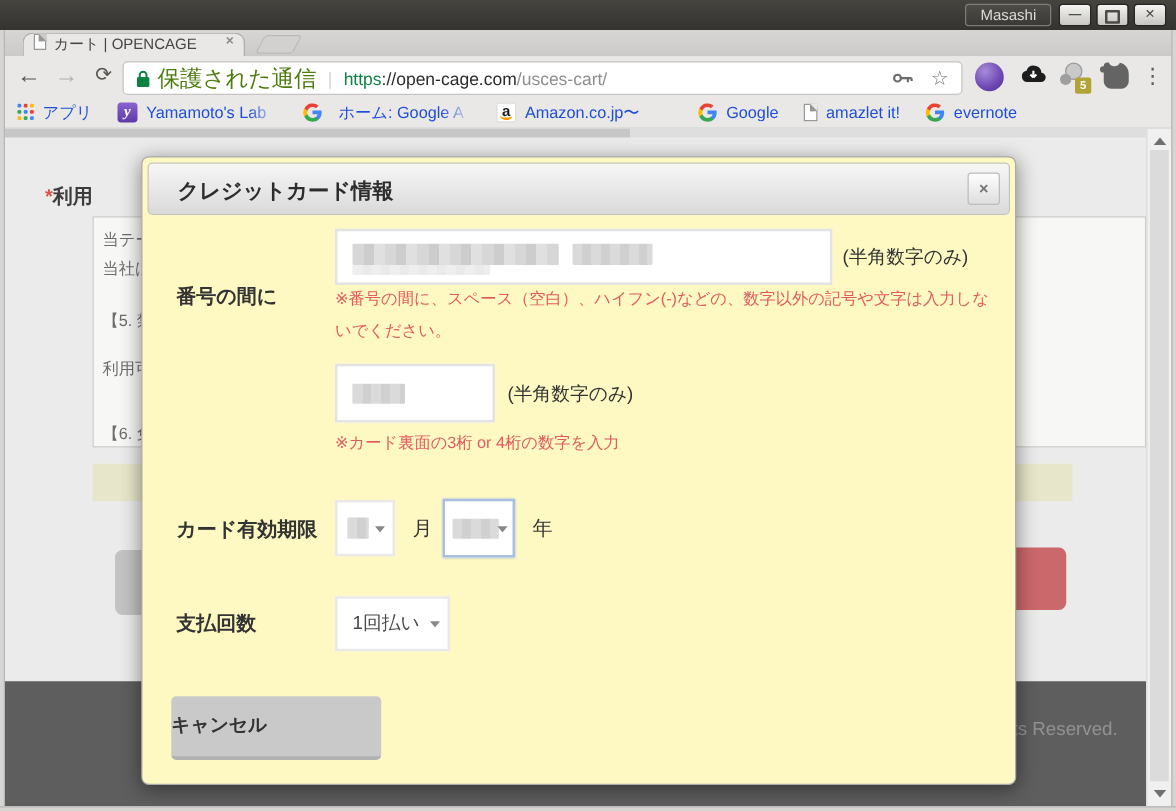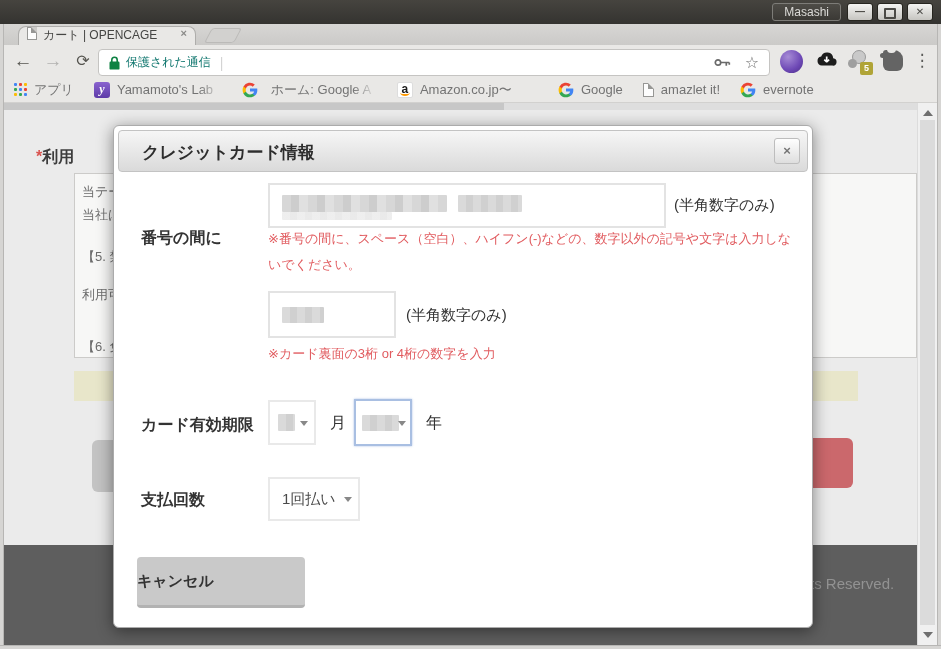--- a/index.html
+++ b/index.html
@@ -34,21 +34,21 @@
   .newtab { position:absolute; left:208px; top:4px; width:30px; height:15px;
     background:#d2d1cf; border:1px solid #bbbab8; transform:skewX(-28deg); border-radius:3px; }
 
   
   .toolbar { position:absolute; left:0; top:45px; width:941px; height:34px; background:#e9e8e6; }
   .nav-btn { position:absolute; top:3px; width:26px; height:26px; font-size:19px;
     text-align:center; line-height:26px; color:#55544f; }
   .nav-back { left:10px; } .nav-fwd { left:40px; color:#b2b1af; } .nav-reload { left:70px; font-size:16px; }
   .omnibox { position:absolute; left:98px; top:4px; width:672px; height:27px; background:#fff;
     border:1px solid #c5c4c2; border-radius:4px; display:flex; align-items:center; padding:0 10px; }
-  .secure-text { color:#0f766e; font-size:12px; margin-left:6px; white-space:nowrap; }
+  .secure-text { color:#4d7c0f; font-size:18px; margin-left:6px; white-space:nowrap; }
   .omni-div { color:#d4d4d4; margin:0 9px; font-size:14px; }
   .url { font-size:14px; white-space:nowrap; }
   .url-scheme { color:#0e8243; } .url-host { color:#2b2b2b; } .url-path { color:#8e8e8e; }
   .omni-spacer { flex:1; }
   .star { font-size:16px; color:#757575; margin-left:14px; }
   .ext { position:absolute; top:5px; }
   .purple-icon { left:780px; width:23px; height:23px; border-radius:50%;
     background:radial-gradient(circle at 35% 30%, #a78cd6, #6d48b5 60%, #4b2e85); }
   .cloud-icon { left:814px; }
   .circles-icon { left:847px; width:26px; height:25px; }
@@ -65,21 +65,21 @@
     background:#646464; border-radius:4px 0 0 4px; }
   .evernote-icon::after { content:""; position:absolute; left:4px; top:-2px; width:9px; height:5px;
     background:#e9e8e6; border-radius:0 0 4px 4px; }
   .menu-dots { left:912px; width:20px; height:24px; text-align:center; font-size:17px;
     color:#5a5a58; line-height:22px; letter-spacing:0; }
 
   
   .bookmarks { position:absolute; left:0; top:79px; width:941px; height:24px; background:#e9e8e6;
     border-bottom:1px solid #d2d1cf; display:flex; align-items:center; padding:0 0 2px 14px; }
   .bm { display:flex; align-items:center; gap:7px; margin-right:20px; flex:none; }
-  .bm-label { font-size:13px; color:#737373; white-space:nowrap; overflow:hidden; }
+  .bm-label { font-size:13px; color:#1d4ed8; white-space:nowrap; overflow:hidden; }
   .fade .bm-label { -webkit-mask-image:linear-gradient(90deg,#000 78%,transparent);
     mask-image:linear-gradient(90deg,#000 78%,transparent); }
   .w105 { width:105px; } .w112 { width:112px;text-align:center; } .w118 { width:118px; }
   .apps { position:relative; width:13px; height:13px; flex:none; }
   .apps::before { content:""; position:absolute; left:0; top:0; width:3px; height:3px; border-radius:1px;
     background:#4285f4; box-shadow:5px 0 0 #ea4335,10px 0 0 #fbbc05,0 5px 0 #34a853,
     5px 5px 0 #4285f4,10px 5px 0 #ea4335,0 10px 0 #fbbc05,5px 10px 0 #34a853,10px 10px 0 #4285f4; }
   .y-icon { width:16px; height:16px; border-radius:3px; background:linear-gradient(#8a63cf,#5d3aa8);
     color:#fff; font-size:12px; font-style:italic; font-weight:bold; text-align:center;
     line-height:15px; font-family:"Liberation Serif",serif; flex:none; }
@@ -119,21 +119,21 @@
   .sb-down { bottom:7px; border-top:6px solid #6f6f6f; }
   .sb-thumb { position:absolute; left:2px; top:17px; width:15px; height:505px; background:#dbdbdb; }
 
   
   .frame-l, .frame-r, .frame-b { position:absolute; background:#d6d5d3; }
   .frame-l { left:0; top:24px; width:4px; height:625px; border-right:1px solid #b7b6b4; }
   .frame-r { right:0; top:24px; width:4px; height:625px; border-left:1px solid #b7b6b4; }
   .frame-b { left:0; bottom:0; width:941px; height:4px; border-top:1px solid #b7b6b4; }
 
   
-  .modal { position:absolute; left:113px; top:125px; width:700px; height:503px; background:#ffffff;
+  .modal { position:absolute; left:113px; top:125px; width:700px; height:503px; background:#fef9c3;
     border:1px solid #ababab; border-radius:6px; box-shadow:0 3px 16px rgba(0,0,0,.45); }
   .modal-header { position:absolute; left:4px; right:4px; top:4px; height:42px;
     background:linear-gradient(#f6f6f6,#dadada); border:1px solid #c3c3c3; border-radius:4px; }
   .modal-title { position:absolute; left:23px; top:10px; font-size:17px; font-weight:bold; color:#2d2d2d; }
   .modal-close { position:absolute; right:7px; top:7px; width:26px; height:26px;
     background:linear-gradient(#fefefe,#dedede); border:1px solid #bdbdbd; border-radius:3px;
     color:#757575; font-size:13px; font-weight:bold; text-align:center; line-height:24px; }
   .form-label { position:absolute; font-size:16px; font-weight:bold; color:#333; line-height:1.5; }
   .input { position:absolute; background:#fff; border:2px solid #e3e3e3; }
   .blur { position:absolute; border-radius:1px;
@@ -179,20 +179,21 @@
     <span class="nav-btn nav-back">←</span>
     <span class="nav-btn nav-fwd">→</span>
     <span class="nav-btn nav-reload">⟳</span>
     <div class="omnibox">
       <svg width="11" height="14" viewBox="0 0 11 14">
         <path d="M2.8 6V4a2.7 2.7 0 0 1 5.4 0v2" fill="none" stroke="#0e8243" stroke-width="1.6"></path>
         <rect x="0.5" y="5.6" width="10" height="8" rx="1.2" fill="#0e8243"></rect>
       </svg>
       <span class="secure-text">保護された通信</span>
       <span class="omni-div">|</span>
+      <span class="url"><span class="url-scheme">https</span><span class="url-host">://open-cage.com</span><span class="url-path">/usces-cart/</span></span>
       <span class="omni-spacer"></span>
       <svg width="17" height="11" viewBox="0 0 17 11">
         <circle cx="4" cy="5.5" r="2.7" fill="none" stroke="#6a6a6a" stroke-width="1.7"></circle>
         <path d="M6.8 5.5h8.5M12.3 5.5v3.2M15.3 5.5v2.2" fill="none" stroke="#6a6a6a" stroke-width="1.7"></path>
       </svg>
       <span class="star">☆</span>
     </div>
     <span class="ext purple-icon"></span>
     <svg class="ext cloud-icon" width="24" height="19" viewBox="0 0 24 19">
       <path d="M19.2 8.2A6.2 6.2 0 0 0 7.2 6.5 4.6 4.6 0 0 0 7.8 15.6h10.7a3.7 3.7 0 0 0 .7-7.4z" fill="#1d1d1d"></path>

